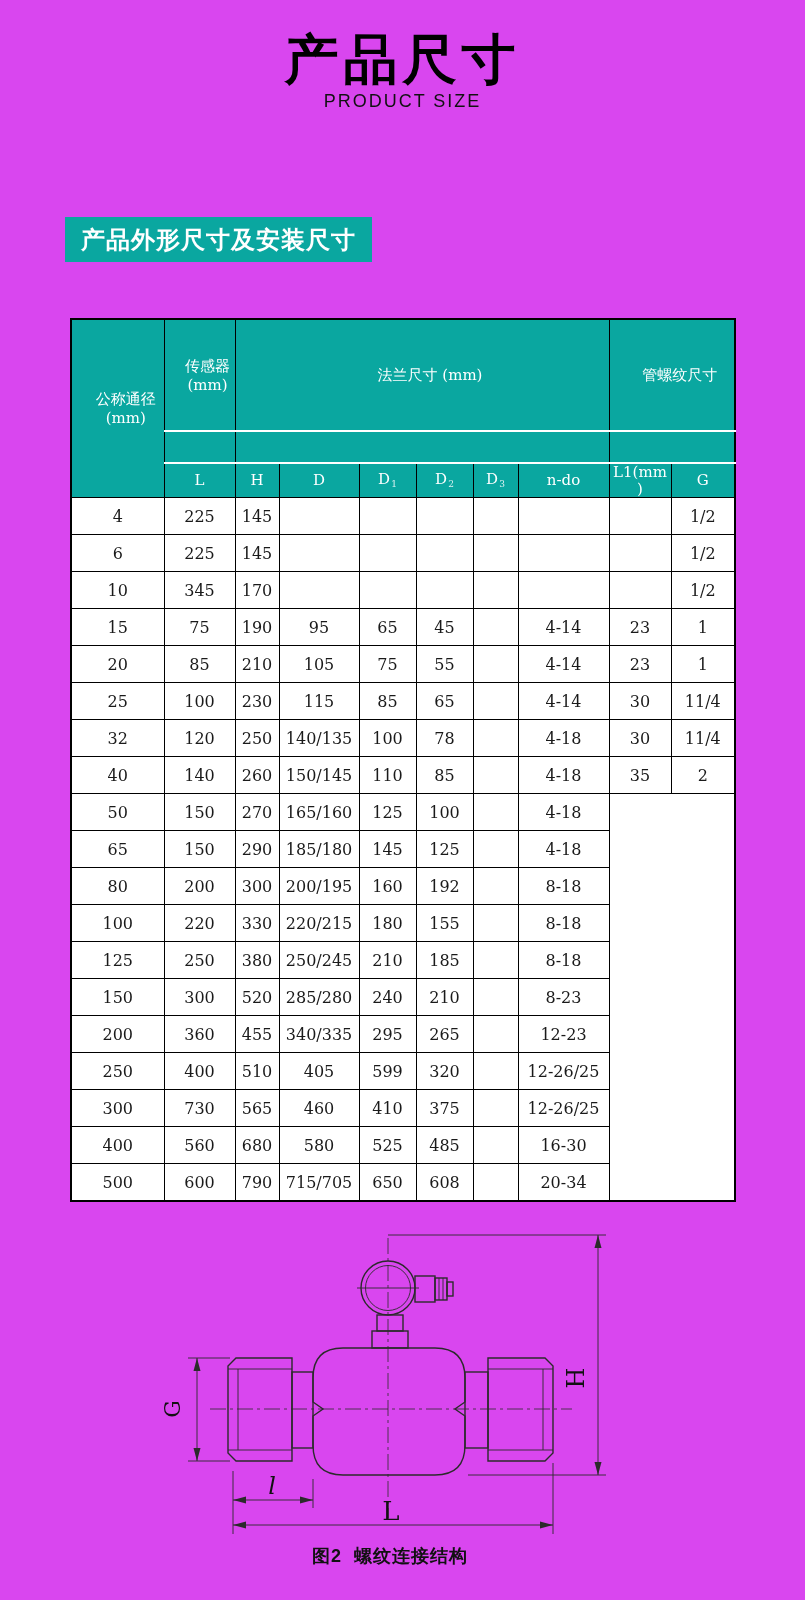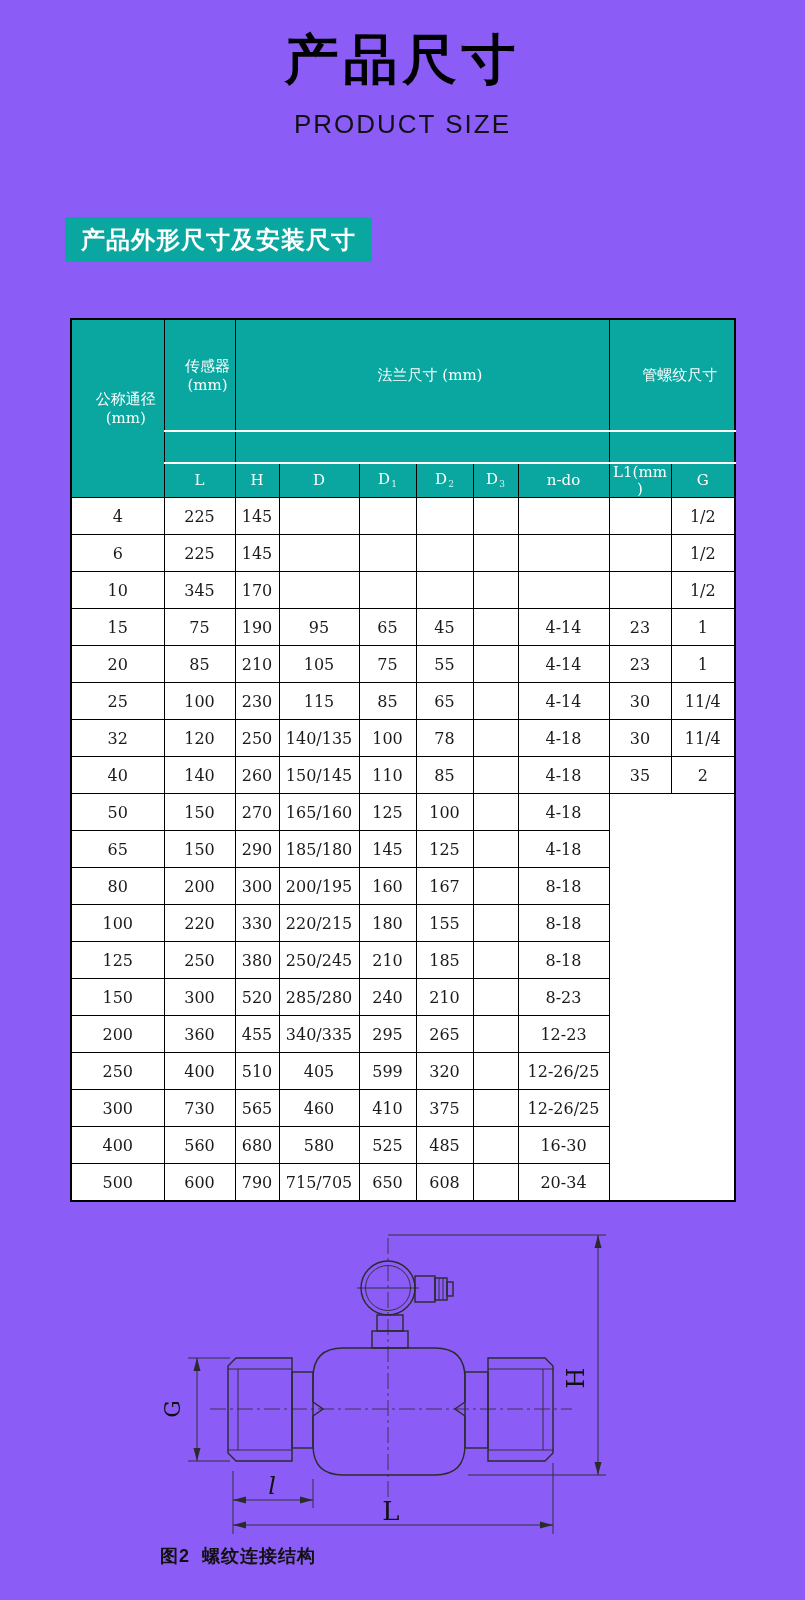--- a/index.html
+++ b/index.html
@@ -1,23 +1,23 @@
 <!DOCTYPE html>
 <html><head>
 <meta charset="utf-8">
 <style>
   html,body{margin:0;padding:0;background:#fff;}
-  .page{position:relative;width:805px;height:1600px;background:#8b5cf6;overflow:hidden;
+  .page{position:relative;width:805px;height:1600px;background:#d946ef;overflow:hidden;
         font-family:"Liberation Sans",sans-serif;color:#1a1a1a;}
 
   .title{position:absolute;top:24px;left:0;width:100%;text-align:center;
          font-size:54px;font-weight:800;letter-spacing:5px;color:#000;
          font-family:"DejaVu Sans",sans-serif;}
-  .subtitle{position:absolute;top:109px;left:0;width:100%;text-align:center;
-            font-size:26px;letter-spacing:2px;color:#111;
+  .subtitle{position:absolute;top:91px;left:0;width:100%;text-align:center;
+            font-size:18px;letter-spacing:2px;color:#111;
             font-family:"Liberation Sans",sans-serif;}
 
   .banner{position:absolute;left:65px;top:217px;width:307px;height:45px;
           background:#0aa7a0;color:#fff;display:flex;align-items:center;justify-content:center;
           font-size:24px;font-weight:bold;letter-spacing:1px;}
 
   table.size{position:absolute;left:70px;top:318px;border-collapse:collapse;
              table-layout:fixed;border:2px solid #000;}
   table.size th, table.size td{border:1px solid #000;text-align:center;padding:0;overflow:hidden;}
 
@@ -28,21 +28,21 @@
   tr.h-row-b th{height:30px;border-bottom:2px solid #fff;}
   tr.h-row-c th{height:33px;border-bottom:1px solid #000;white-space:pre-line;line-height:1.1;}
   .subsc{font-size:9px;vertical-align:-3px;margin-left:1px;opacity:.85;}
 
   tbody td{height:36px;background:#fff;color:#1a1a1a;
            font-family:"DejaVu Serif","Liberation Serif",serif;font-size:16px;}
   td.merged-empty{border:0;border-left:1px solid #000;background:#fff;}
 
   .diagram{position:absolute;left:160px;top:1226px;width:460px;}
   .diagram svg{display:block;}
-  .fig-caption{margin-top:4px;font-size:18px;font-weight:bold;color:#111;
+  .fig-caption{margin-top:4px;text-align:center;font-size:18px;font-weight:bold;color:#111;
                white-space:pre;letter-spacing:1px;}
 
   .draw{stroke:#2b2b2b;fill:none;stroke-width:1.4;}
   .thin{stroke:#2b2b2b;fill:none;stroke-width:0.9;}
   .cline{stroke:#2b2b2b;fill:none;stroke-width:0.8;stroke-dasharray:16 4 3 4;}
   .arrow{fill:#2b2b2b;stroke:none;}
   .dimtxt{fill:#111;stroke:none;font-family:"DejaVu Serif","Liberation Serif",serif;}
 </style>
 </head>
 <body>
@@ -215,21 +215,21 @@
           <td>125</td>
           <td></td>
           <td>4-18</td>
         </tr>
         <tr>
           <td>80</td>
           <td>200</td>
           <td>300</td>
           <td>200/195</td>
           <td>160</td>
-          <td>167</td>
+          <td>192</td>
           <td></td>
           <td>8-18</td>
         </tr>
         <tr>
           <td>100</td>
           <td>220</td>
           <td>330</td>
           <td>220/215</td>
           <td>180</td>
           <td>155</td>

